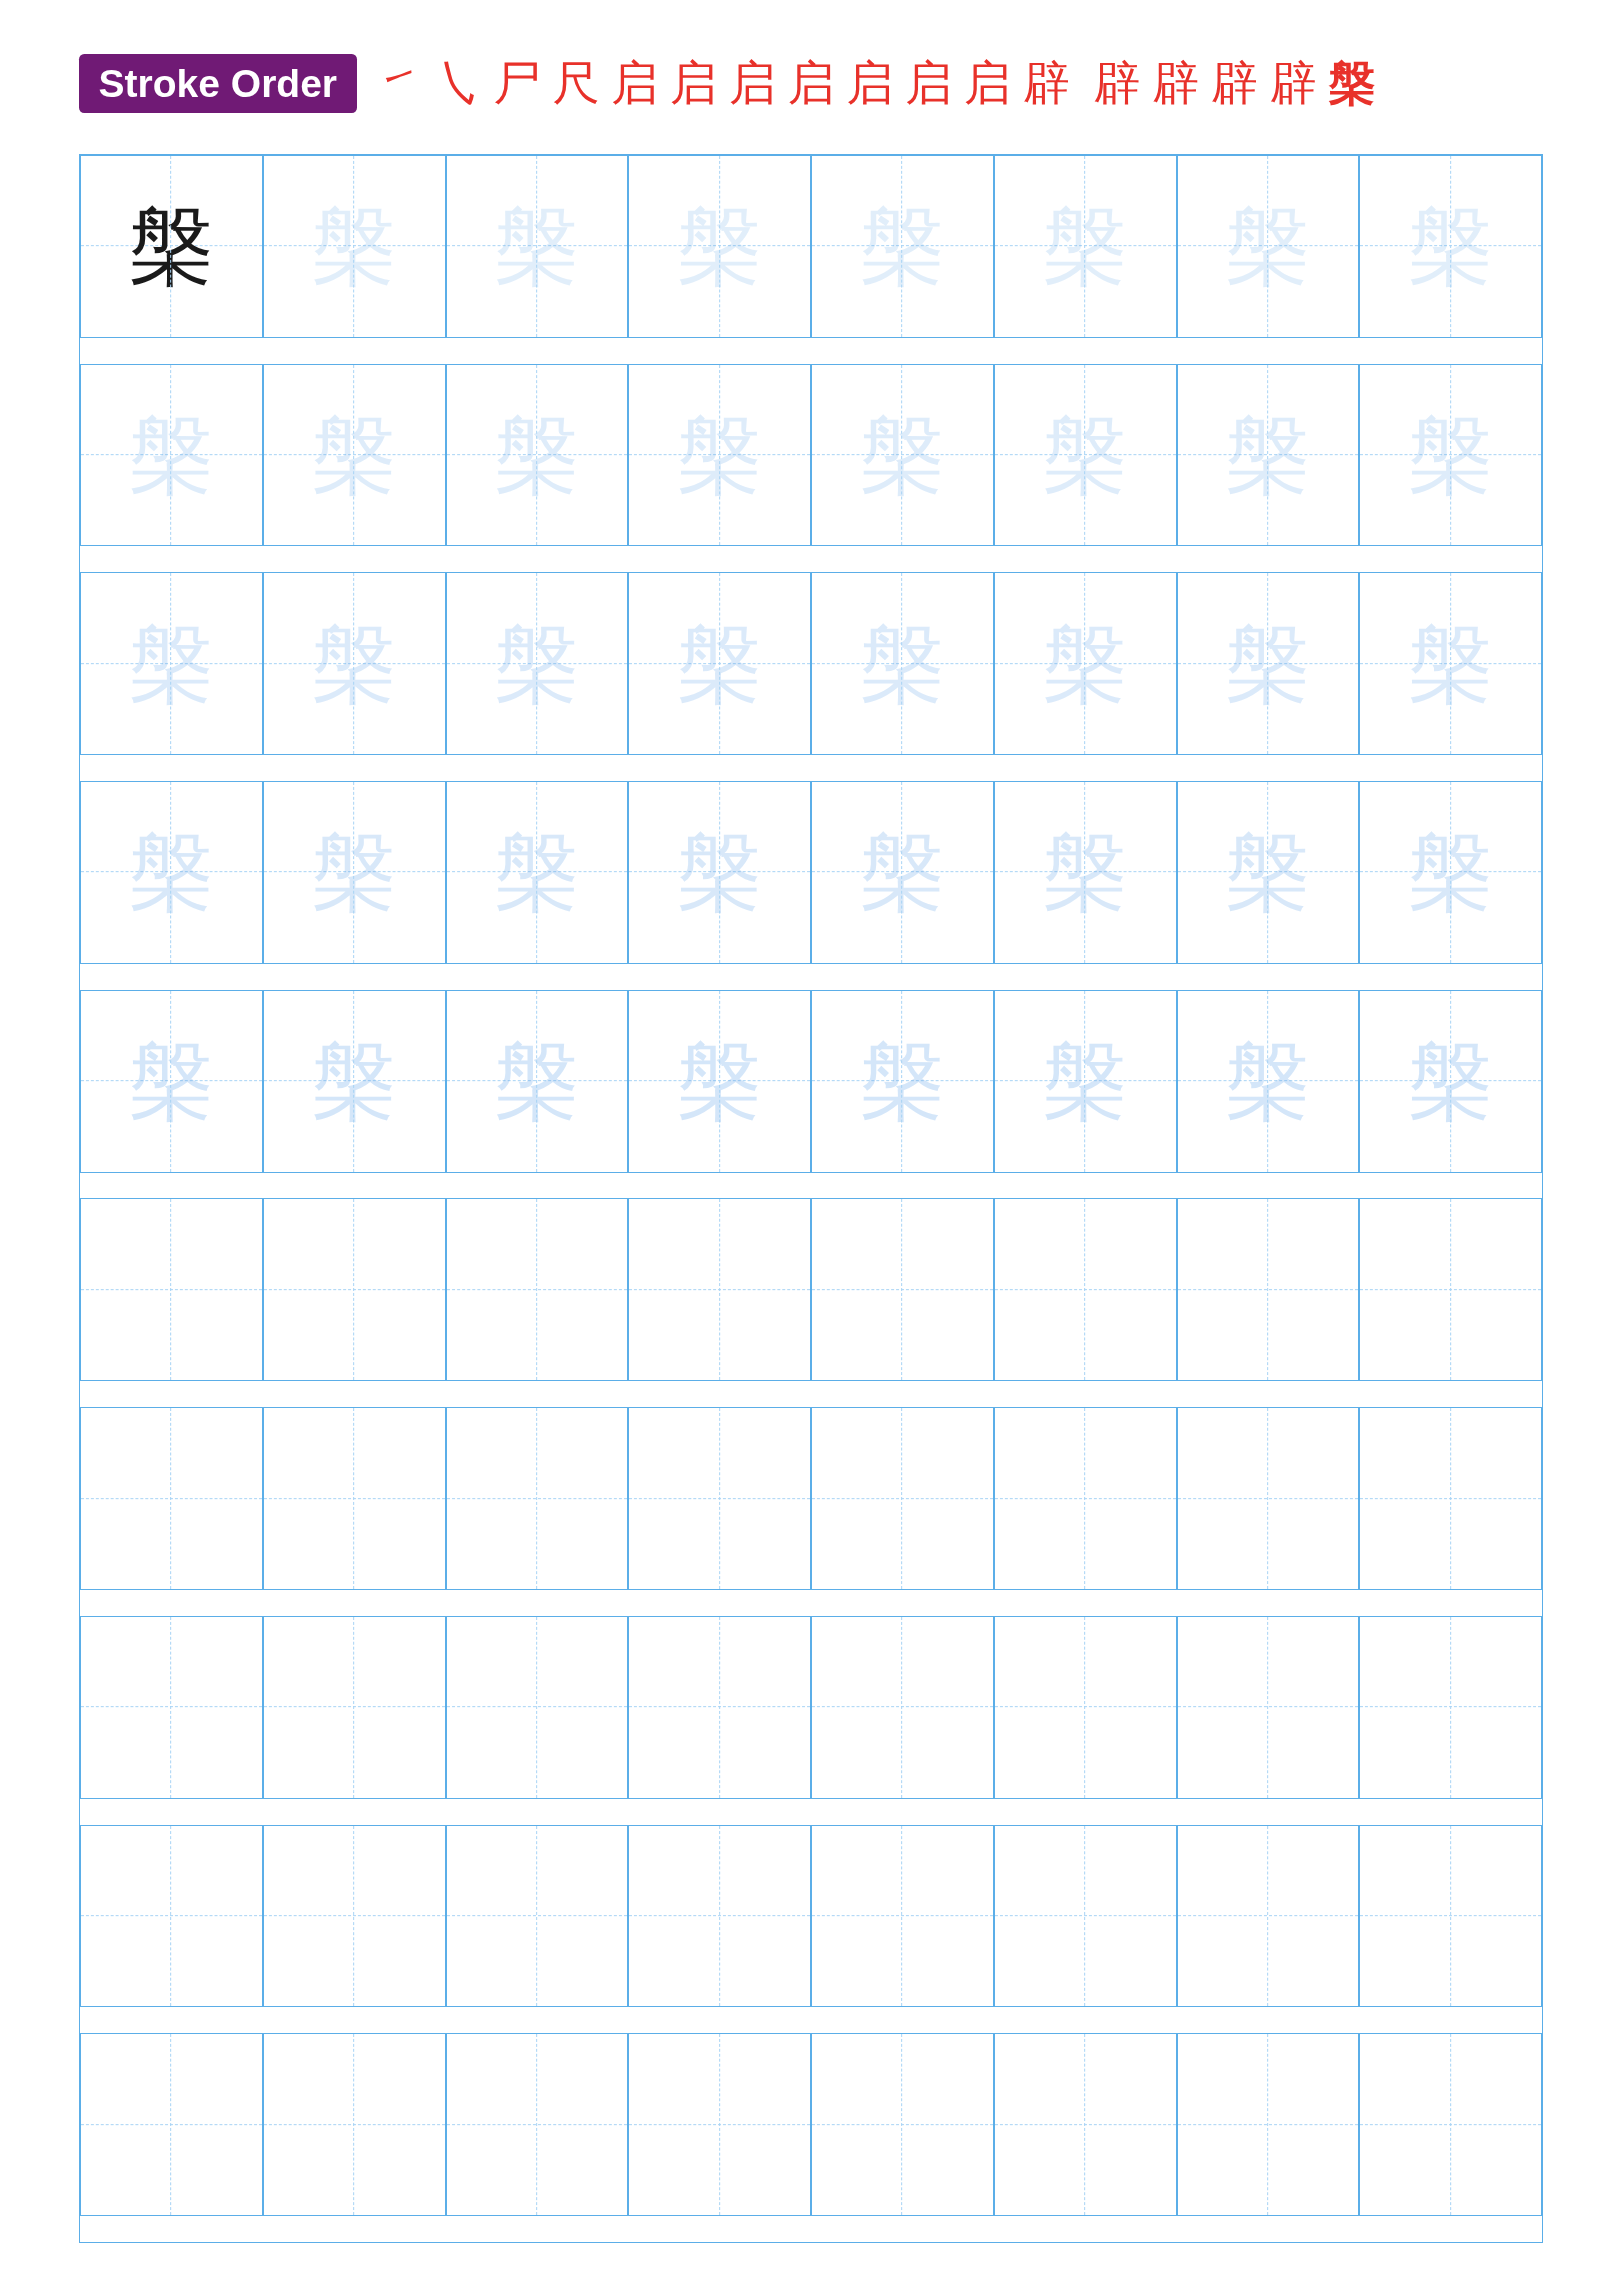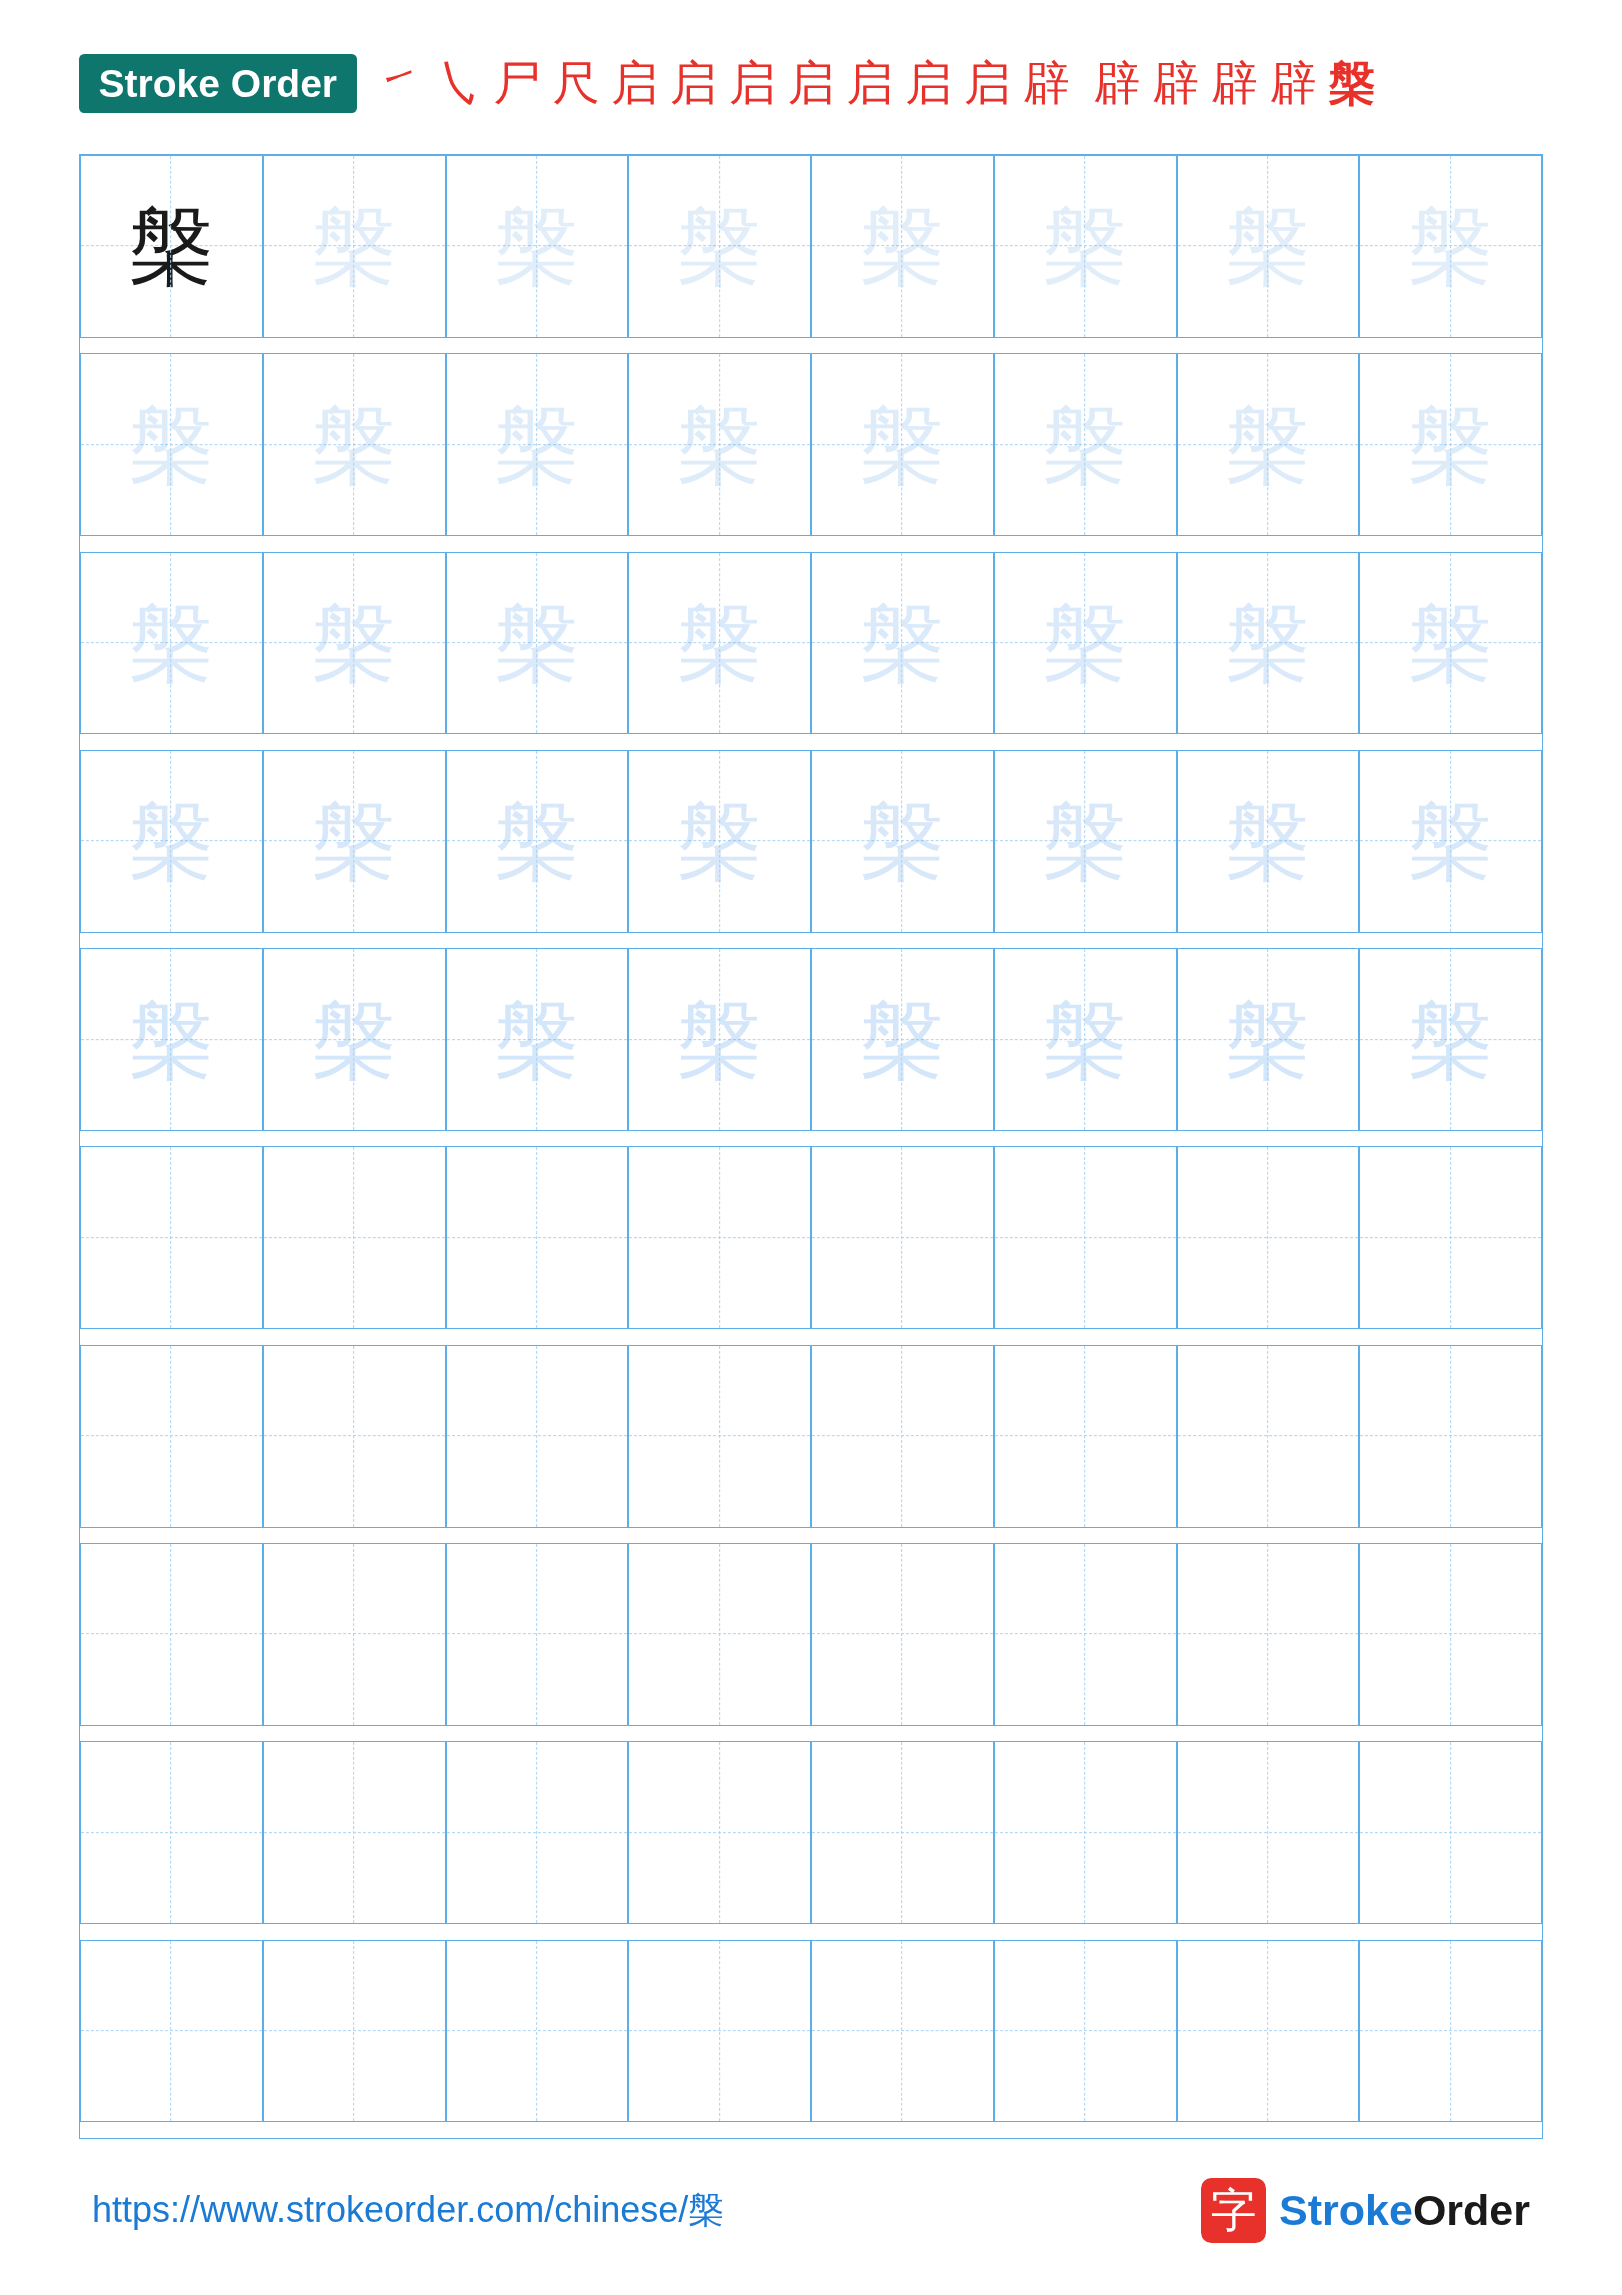--- a/index.html
+++ b/index.html
@@ -31,21 +31,21 @@
 
     .stroke-order-section {
       display: flex;
       flex-wrap: wrap;
       align-items: center;
       margin-bottom: 39px;
       gap: 6.5px;
     }
 
     .stroke-order-badge {
-      background: #0f766e;
+      background: #701a75;
       color: #fff;
       font-size: 39px;
       font-weight: bold;
       padding: 7.9px 19.6px;
       border-radius: 5.2px;
       white-space: nowrap;
       margin-right: 13px;
     }
 
     .stroke-sequence {
@@ -351,22 +351,15 @@
       <div class="grid-cell"></div>
       <div class="grid-cell"></div>
       <div class="grid-cell"></div>
       <div class="grid-cell"></div>
       <div class="grid-cell"></div>
       <div class="grid-cell"></div>
       <div class="grid-cell"></div>
       <div class="grid-cell"></div>
     </div>
 
-  <div class="footer">
-    <a class="footer-url">https://www.strokeorder.com/chinese/槃</a>
-    <div class="footer-logo">
-      <div class="footer-logo-icon">字</div>
-      <div class="footer-logo-text"><span>Stroke</span>Order</div>
-    </div>
-  </div>
 
 </div>
 
 
 </body></html>

